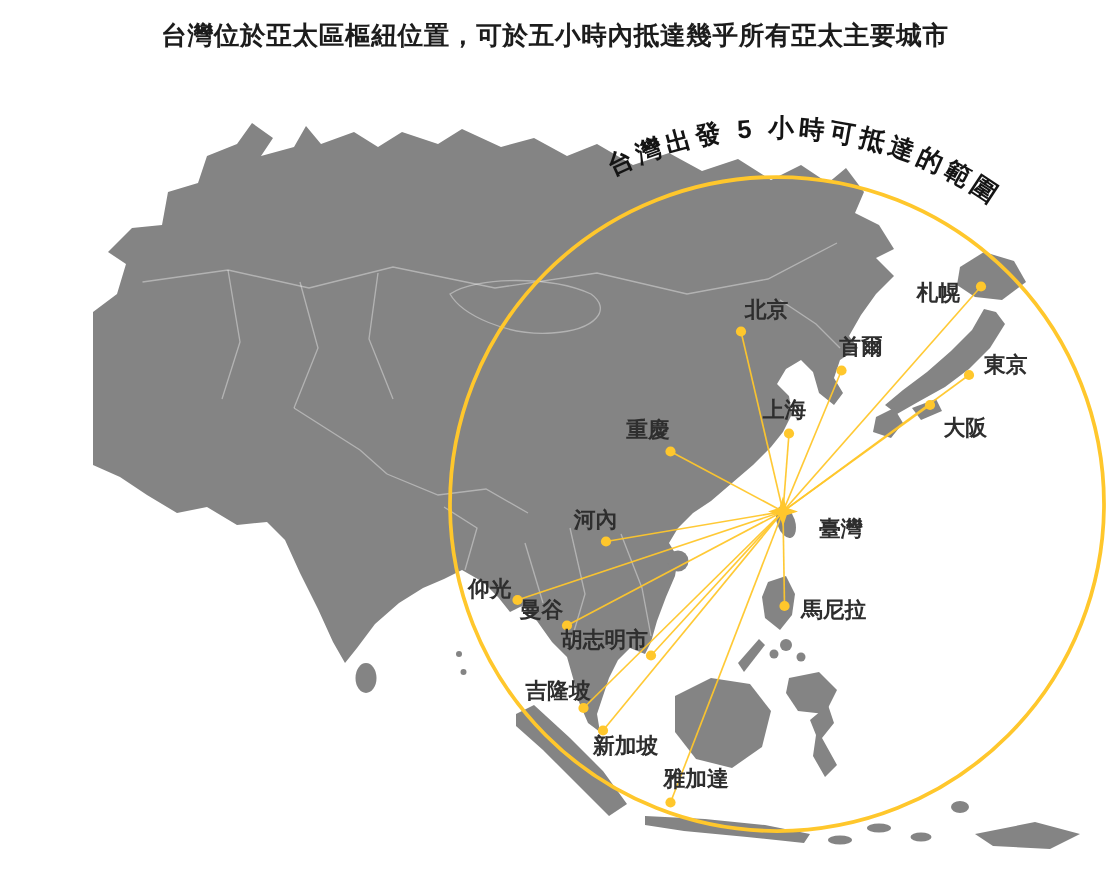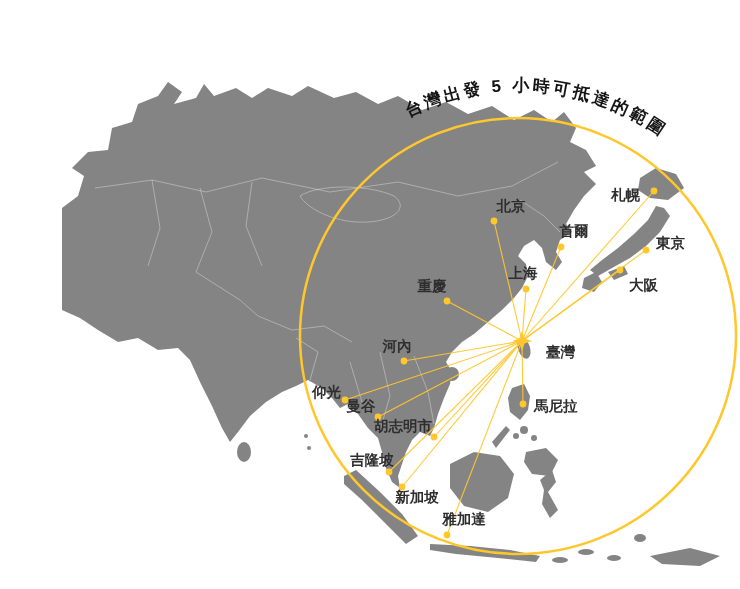--- a/index.html
+++ b/index.html
@@ -23,20 +23,21 @@
   }
   .route-line { stroke:#FFC72C; stroke-width:1.1; opacity:0.95; }
   .city-dot { fill:#FFC72C; }
   .city-label { font-size:14.5px; font-weight:600; fill:#2e2e2e; }
   .hub-star { fill:#FFC72C; }
 </style>
 </head>
 <body>
 
 <div class="page">
+  <h1 class="title">台灣位於亞太區樞紐位置，可於五小時內抵達幾乎所有亞太主要城市</h1>
 
   <svg class="map-svg" width="740" height="589" viewBox="0 0 740 589">
 
     <g>
       <path class="land" d="
         M 62 208 L 78 196 L 84 176 L 72 168 L 88 152 L 108 150 L 112 128 L 132 122
         L 138 104 L 158 96 L 168 82 L 182 92 L 174 104 L 196 98 L 204 84 L 214 96
         L 236 88 L 252 98 L 268 88 L 292 96 L 308 86 L 334 98 L 356 92 L 378 104
         L 398 96 L 422 110 L 446 102 L 468 114 L 492 106 L 514 120 L 534 110
         L 552 122 L 564 112 L 576 128 L 570 142 L 586 150 L 596 166 L 584 172

